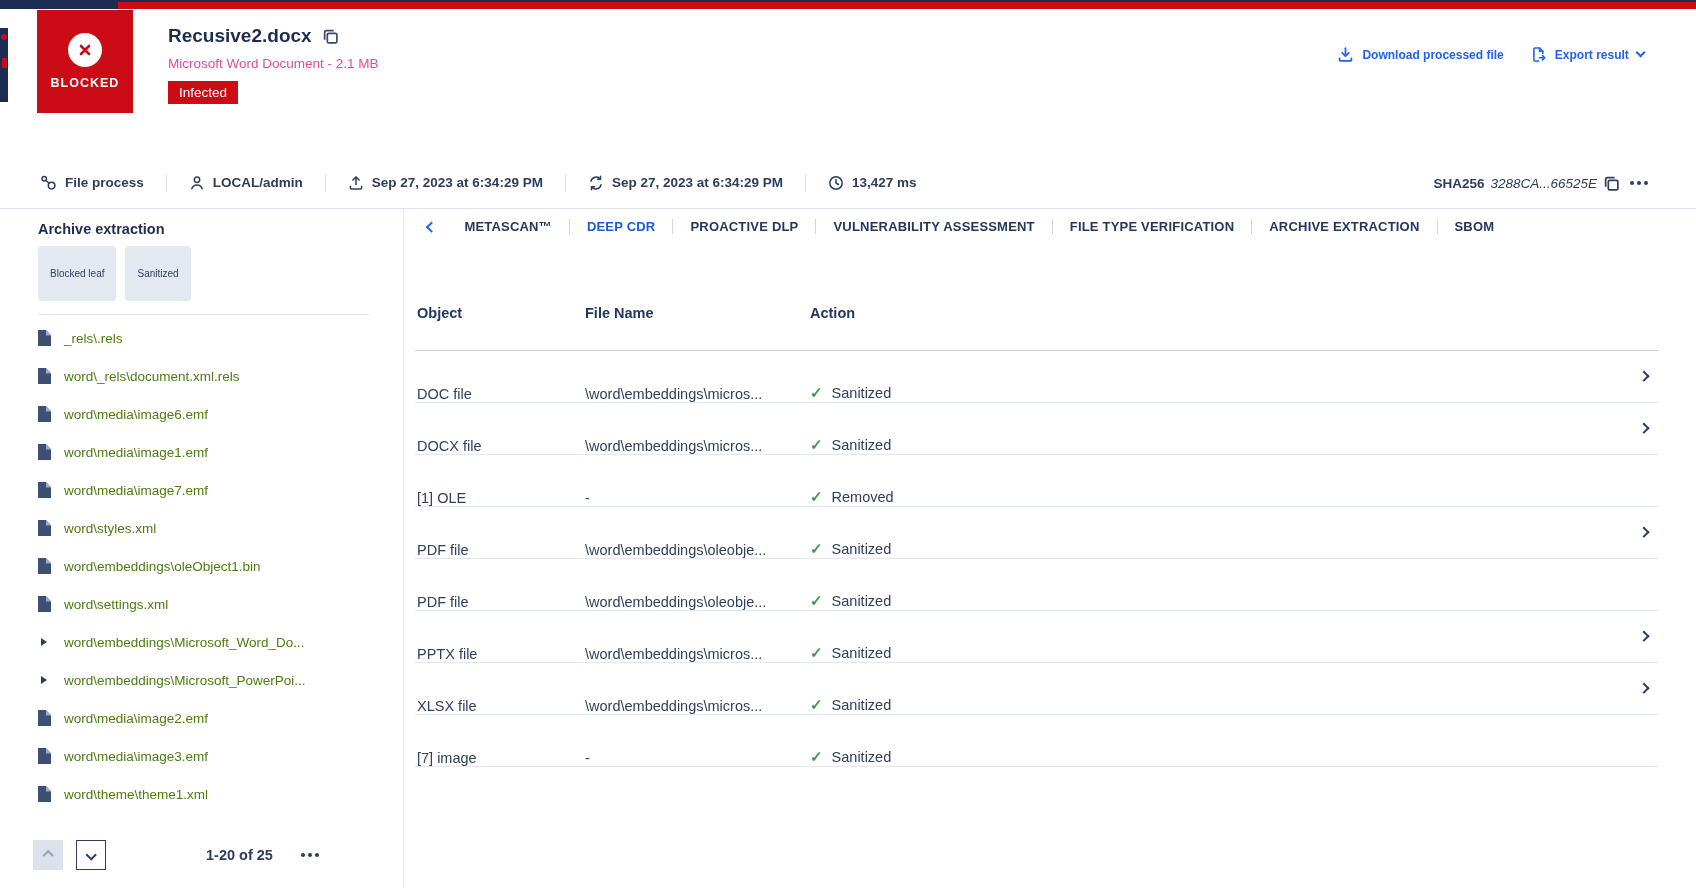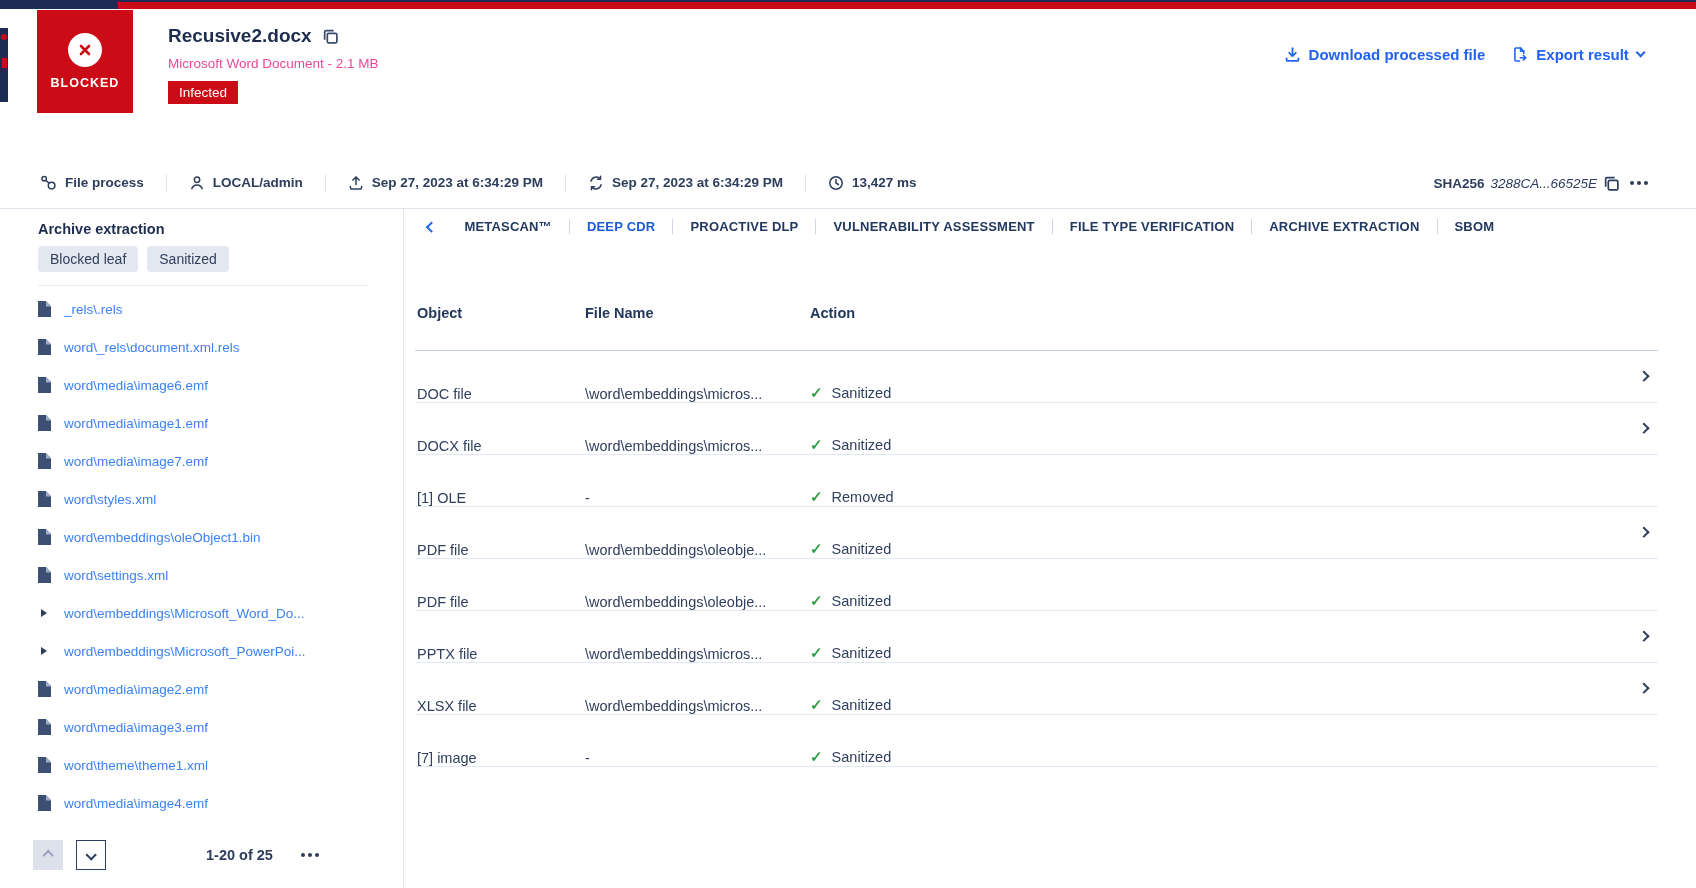--- a/index.html
+++ b/index.html
@@ -22,42 +22,42 @@
     display:flex; flex-direction:column; align-items:center; justify-content:center; gap:9px;
   }
   .blocked-circle{ width:34px; height:34px; border-radius:50%; background:#fff; display:flex; align-items:center; justify-content:center; }
   .blocked-label{ color:#fff; font-size:12.5px; font-weight:700; letter-spacing:1px; }
   .file-info{ position:absolute; left:168px; top:25px; }
   .file-title-row{ display:flex; align-items:center; gap:10px; }
   .file-title{ font-size:19px; font-weight:700; color:#1e2d4f; }
   .file-subtitle{ margin-top:9px; font-size:13.5px; font-weight:400; color:#ec4899; }
   .verdict-badge{ display:inline-block; margin-top:10px; background:#cb0b15; color:#fff; font-size:13.5px; padding:4px 11px; }
   .header-actions{ position:absolute; top:46px; right:52px; display:flex; align-items:center; gap:26px; }
-  .hlink{ display:flex; align-items:center; gap:8px; color:#2163f0; font-size:15px; font-weight:700; cursor:pointer; }
+  .hlink{ display:flex; align-items:center; gap:8px; color:#2163f0; font-size:12px; font-weight:700; cursor:pointer; }
 
   
   .meta-bar{ position:absolute; left:40px; right:44px; top:168px; height:30px; display:flex; align-items:center; font-size:13.5px; font-weight:700; color:#2e3d5e; }
   .meta-item{ display:flex; gap:8px; }
   .meta-sep{ width:1px; height:18px; background:#dfe3ec; margin:0 22px; }
   .meta-right{ margin-left:auto; display:flex; align-items:center; gap:6px; }
   .hash-label{ font-weight:800; }
   .hash-value{ font-weight:400;font-style:italic; }
   .dots{ display:inline-flex; gap:3px; cursor:pointer; padding:4px; }
   .dots i{ width:4px; height:4px; border-radius:50%; background:#2e3d5e; }
 
   .header-divider{ position:absolute; top:208px; left:0; right:0; height:1px; background:#dfe5ef; }
 
   
   .sidebar{ position:absolute; top:209px; bottom:0; left:8px; width:396px; border-right:1px solid #e2e7f0; padding-left:30px; background:#fff; }
   .sidebar-title{ margin-top:12px; font-size:14.5px; font-weight:800; color:#1e2d4f; }
   .filter-pills{ margin-top:9px; display:flex; gap:9px; }
-  .pill{ background:#e4e8f0; color:#33415e; font-size:14px; padding:5px 12px; border-radius:4px; cursor:pointer; }
+  .pill{ background:#e4e8f0; color:#33415e; font-size:10px; padding:22px 12px; border-radius:4px; cursor:pointer; }
   .pill-divider{ margin-top:13px; margin-right:34px; border-top:1px solid #e7ebf3; }
   .tree{ margin-top:4px; height:554px; overflow:hidden; }
-  .sitem{ height:38px; display:flex; align-items:center; gap:13px; font-size:13.5px; color:#3b82f6; cursor:pointer; }
+  .sitem{ height:38px; display:flex; align-items:center; gap:13px; font-size:13.5px; color:#4d7c0f; cursor:pointer; }
   .ficon{ position:relative; width:13px; height:16px; background:#3d4f73; flex:0 0 13px;
           clip-path:polygon(0 0,61% 0,100% 33%,100% 100%,0 100%); }
   .ficon::after{ content:''; position:absolute; top:0; right:0; width:5px; height:5.5px;
           background:#9fadc6; clip-path:polygon(0 0,100% 100%,0 100%); }
   .caret{ width:0; height:0; border-left:6px solid #2e3d5e; border-top:4.5px solid transparent; border-bottom:4.5px solid transparent; margin:0 4px 0 3px; flex:0 0 6px; }
   .sitem.infected{ color:#cb0b15; font-weight:700; }
   .sitem.infected .ficon{ background:#cb0b15; }
   .sitem.infected .ficon::after{ background:#f0a9ad; }
   .inf-badge{ background:#cb0b15; color:#fff; font-size:11px; font-weight:700; padding:3px 6px; border-radius:2px; margin-left:10px; }
   .tree-footer{ position:absolute; bottom:0; left:0; right:1px; height:66px; background:#fff; display:flex; align-items:center; padding-left:25px; }

